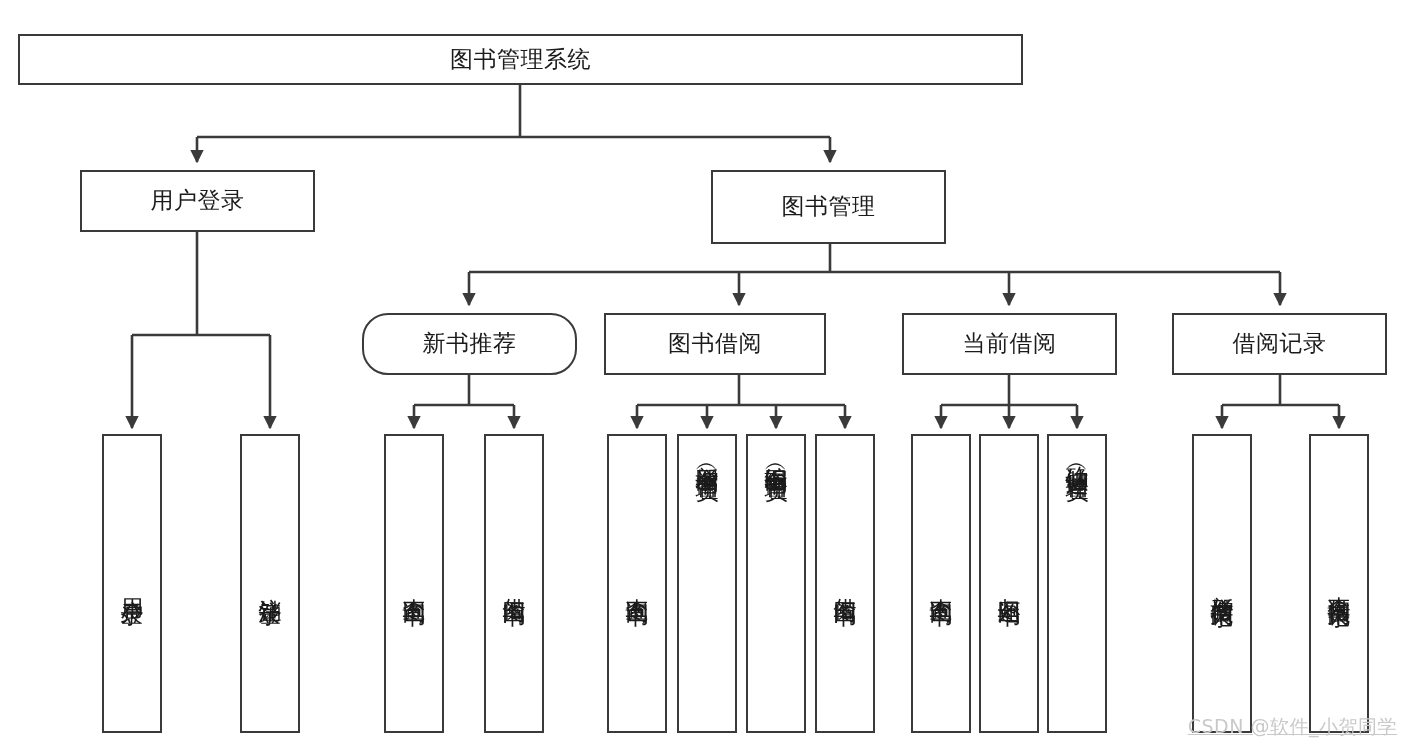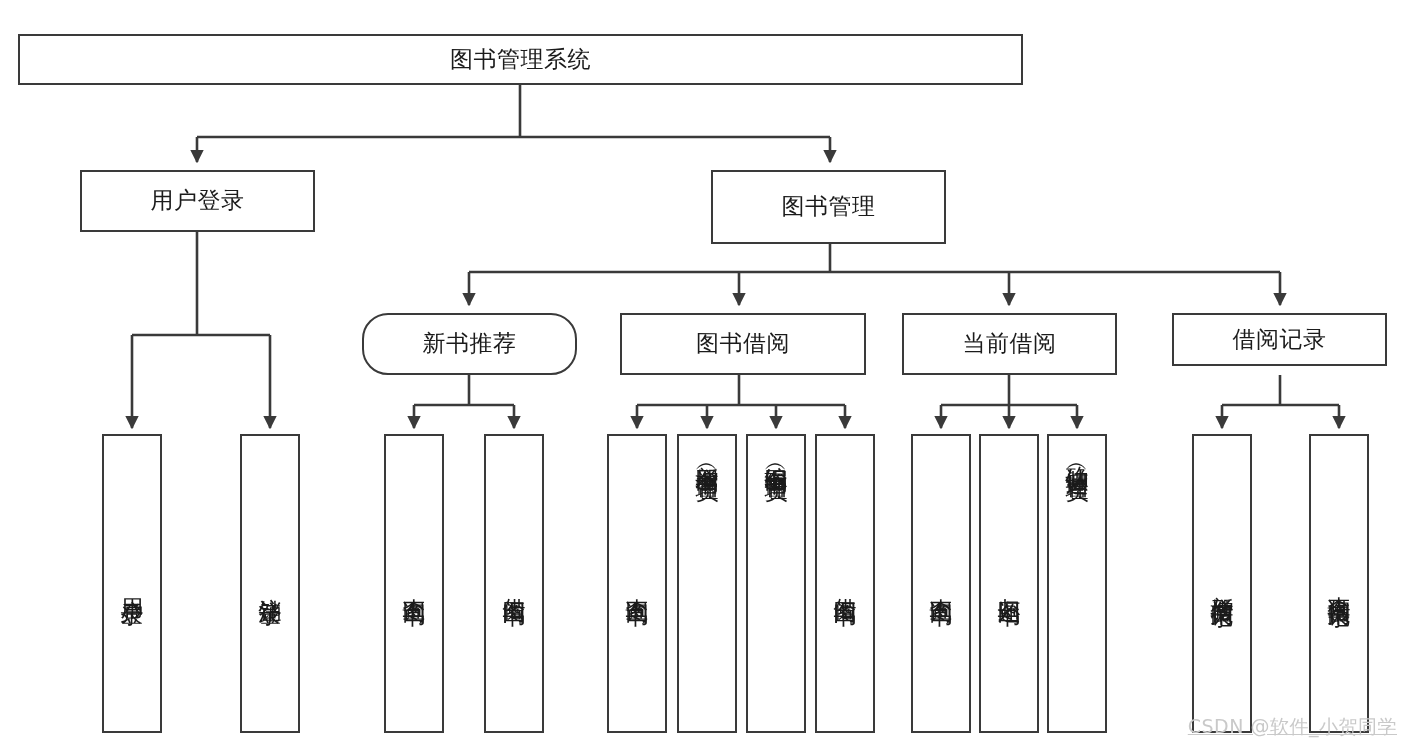--- a/index.html
+++ b/index.html
@@ -130,27 +130,27 @@
   <div class="node" style="left:80px; top:170px; width:235px; height:62px;">
     <span class="label">用户登录</span>
   </div>
   <div class="node" style="left:711px; top:170px; width:235px; height:74px;">
     <span class="label">图书管理</span>
   </div>
 
   <div class="node" style="left:362px; top:313px; width:215px; height:62px;border-radius:26px;">
     <span class="label">新书推荐</span>
   </div>
-  <div class="node" style="left:620px; top:313px; width:246px; height:62px;">
+  <div class="node" style="left:604px; top:313px; width:222px; height:62px;">
     <span class="label">图书借阅</span>
   </div>
   <div class="node" style="left:902px; top:313px; width:215px; height:62px;justify-content:center;">
     <span class="label">当前借阅</span>
   </div>
-  <div class="node" style="left:1172px; top:313px; width:215px; height:53px;">
+  <div class="node" style="left:1172px; top:313px; width:215px; height:62px;">
     <span class="label">借阅记录</span>
   </div>
 
   <div class="node vertical mid" style="left:102px; top:434px; width:60px; height:299px;">
     <span class="label">用户登录</span>
   </div>
   <div class="node vertical mid" style="left:240px; top:434px; width:60px; height:299px;">
     <span class="label">注销登录</span>
   </div>
 

